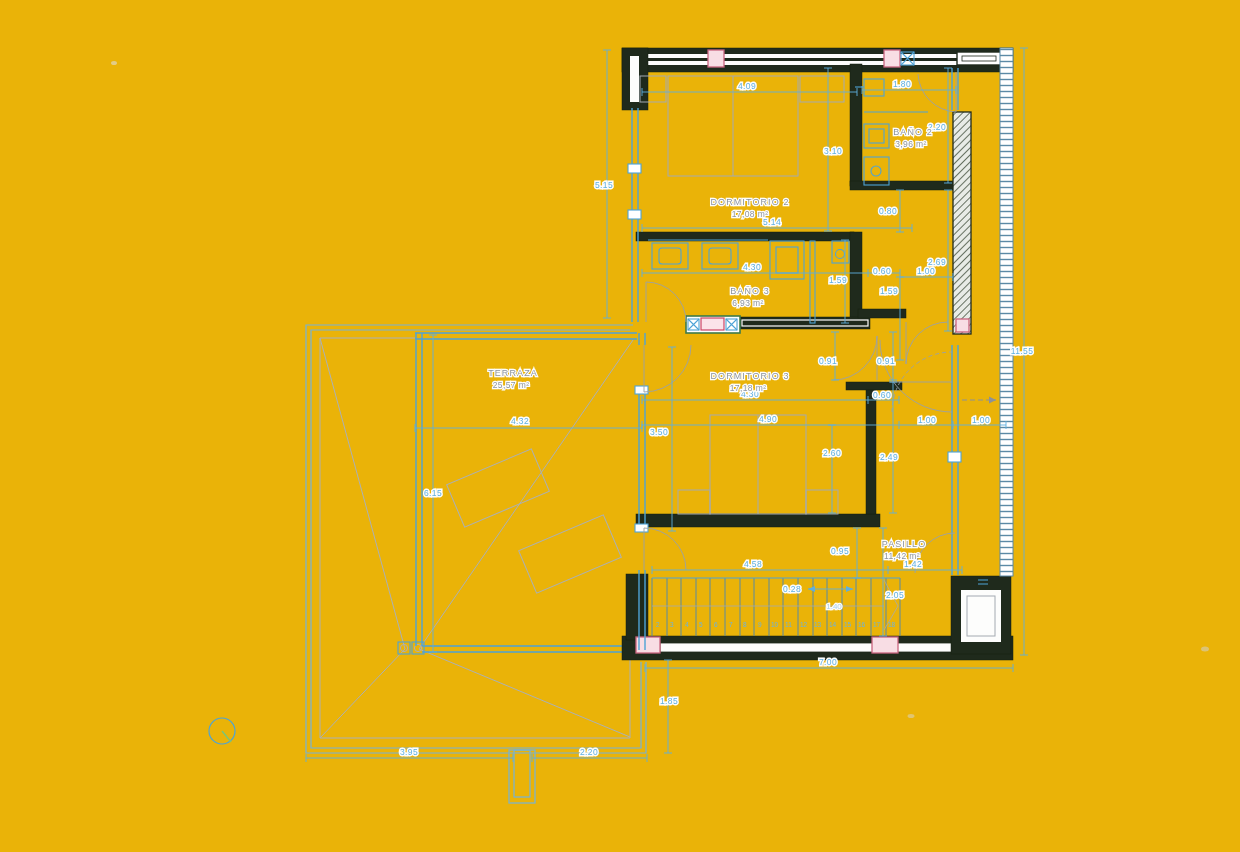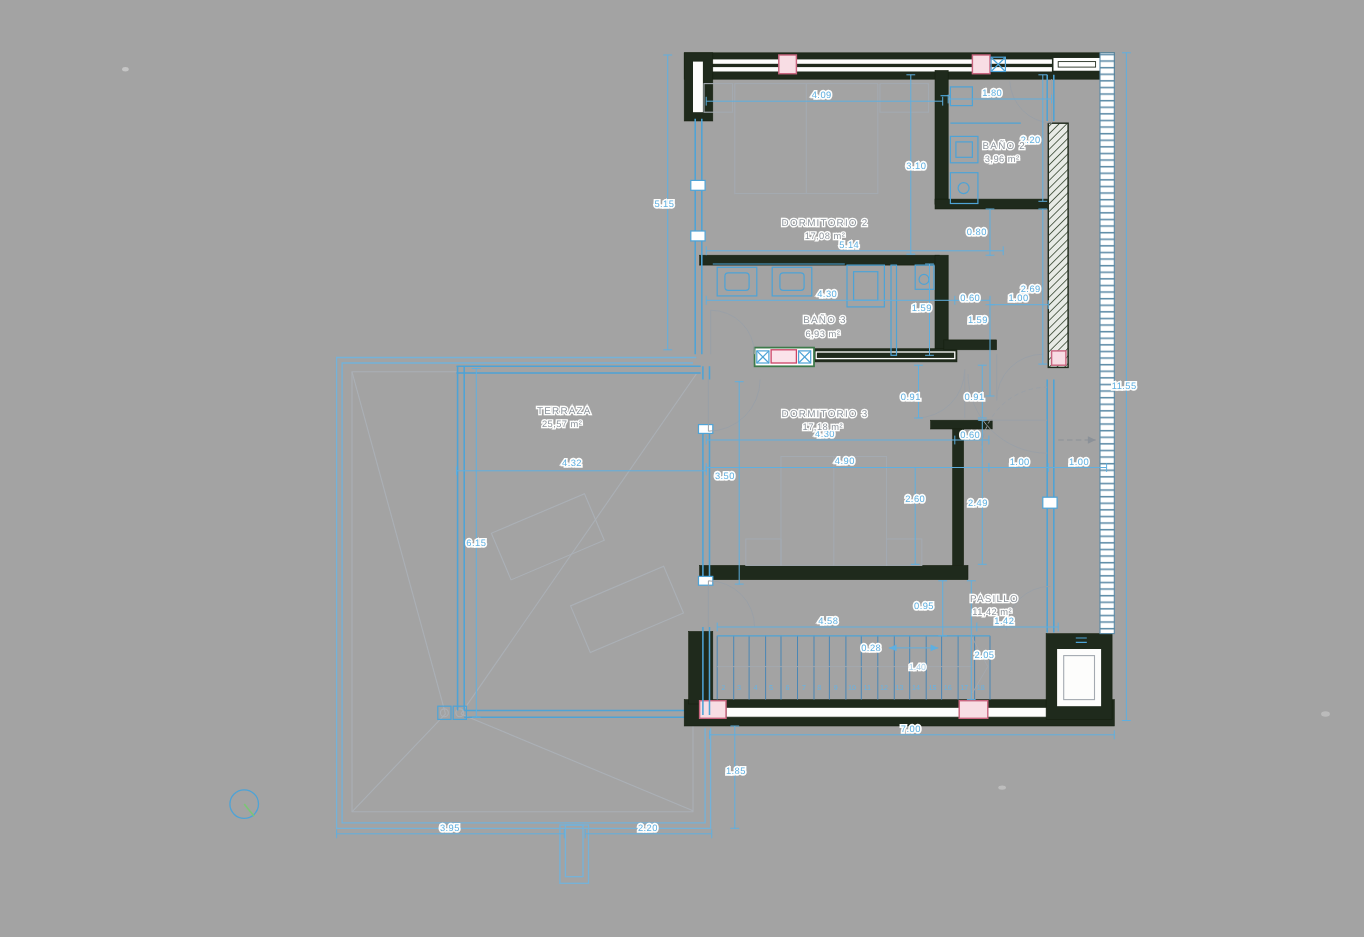--- a/index.html
+++ b/index.html
@@ -1,16 +1,16 @@
 <!DOCTYPE html>
 <html><head>
 <meta charset="utf-8">
 <style>
   html,body{margin:0;padding:0;background:#e9e9e9;}
-  .page{position:relative;width:1240px;height:852px;background:#a3a3a3;overflow:hidden;
+  .page{position:relative;width:1240px;height:852px;background:#eab308;overflow:hidden;
         font-family:"Liberation Sans",sans-serif;}
   svg{display:block;}
   text{font-family:"Liberation Sans",sans-serif;}
   .dim{fill:#5fafe0;font-size:8.5px;letter-spacing:.4px;paint-order:stroke;stroke:#fdfdfc;stroke-width:3px;}
   .dimfaint{fill:#a9cfe8;font-size:8px;paint-order:stroke;stroke:#fdfdfc;stroke-width:2.5px;}
   .room{fill:#8e959d;font-size:9px;letter-spacing:1.1px;paint-order:stroke;stroke:#fdfdfc;stroke-width:2.5px;}
   .area{fill:#8e959d;font-size:8.5px;letter-spacing:.4px;paint-order:stroke;stroke:#fdfdfc;stroke-width:2.5px;}
   .snum{fill:#6ab2e0;font-size:6.5px;}
   .dimline{stroke:#5fafe0;stroke-width:.9;fill:none;}
   .wall{fill:#1f2a1c;stroke:#16200f;stroke-width:.5;}

